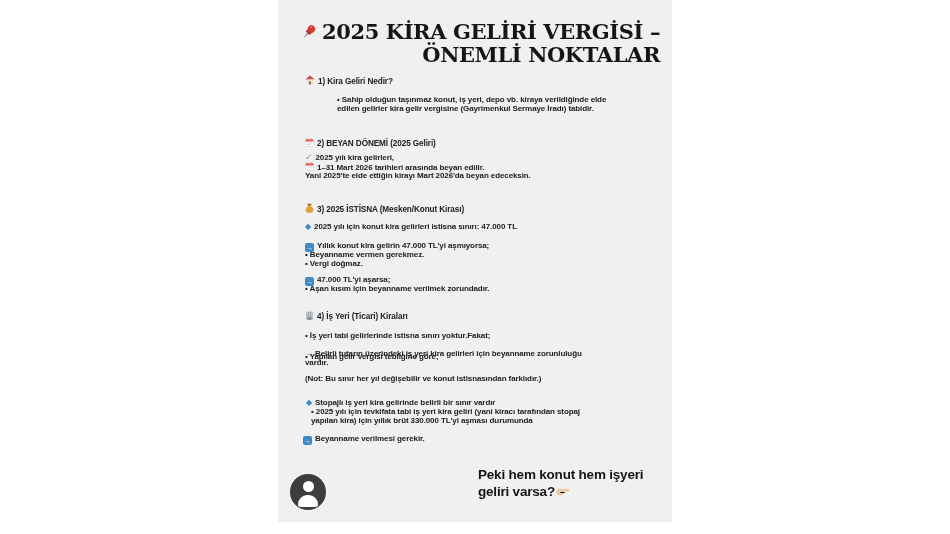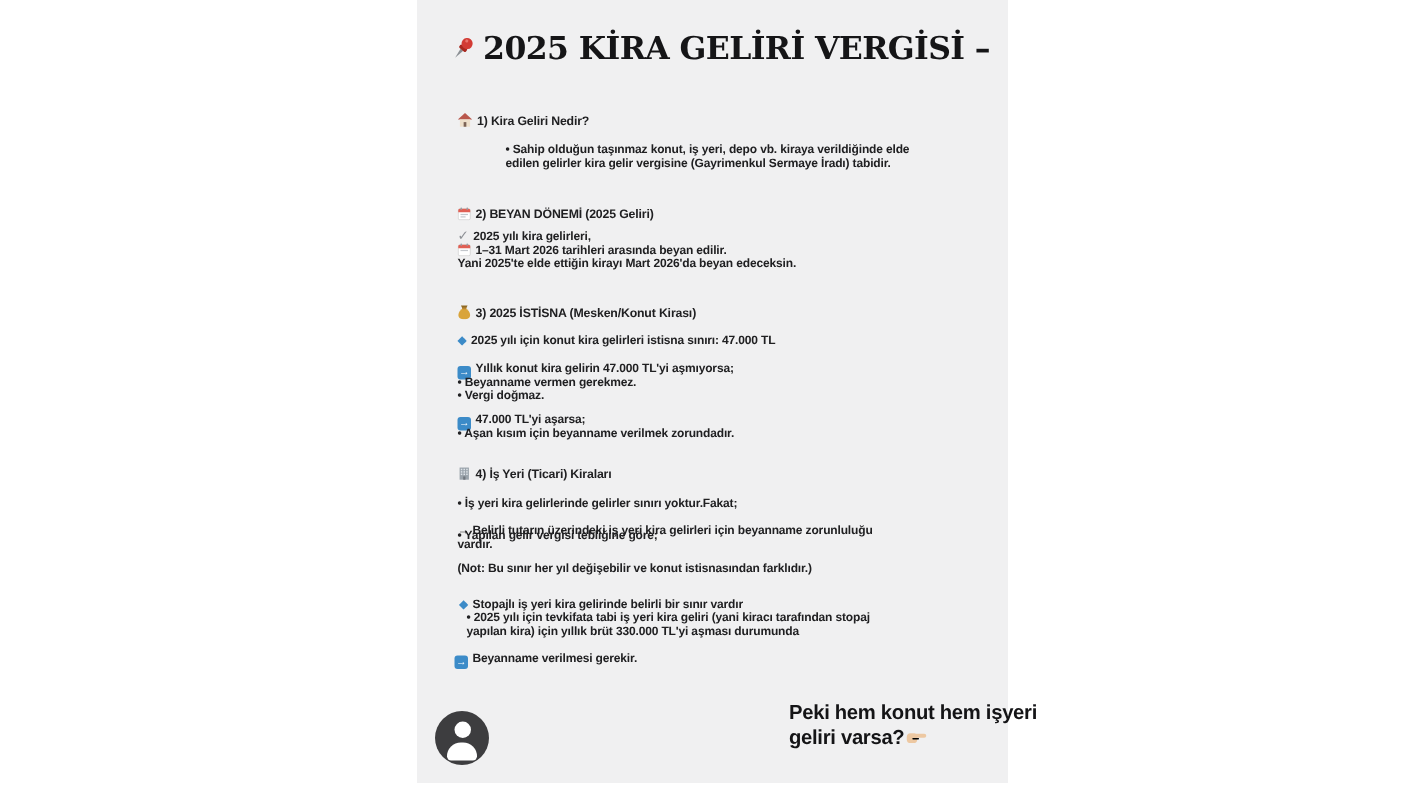--- a/index.html
+++ b/index.html
@@ -31,21 +31,21 @@
   .checkmark{color:#8e9196;font-size:9px;margin-right:3px;font-weight:700;}
   .diamond{color:#3c8bc8;font-size:8px;margin-right:3px;}
   .arrowbox{
     display:inline-block;width:9px;height:9px;background:#3c8bc8;border-radius:2px;
     color:#ffffff;font-size:7px;line-height:9px;text-align:center;
     vertical-align:-1.5px;margin-right:3px;font-weight:700;
   }
   
   .question{
     position:absolute;left:200px;top:466px;width:195px;
-    font-size:13.5px;line-height:17px;font-weight:700;color:#141416;letter-spacing:-0.2px;margin-left:48px;
+    font-size:13.5px;line-height:17px;font-weight:700;color:#141416;letter-spacing:-0.2px;
   }
   .pointer{vertical-align:-1px;margin-left:1px;}
   .avatar{
     position:absolute;left:12px;top:474px;width:36px;height:36px;border-radius:50%;
     background:#3d3d3f;overflow:hidden;
   }
   .avatar .head{
     position:absolute;left:12.5px;top:7px;width:11px;height:11px;border-radius:50%;background:#ffffff;
   }
   .avatar .torso{
@@ -62,20 +62,21 @@
     <span class="tl">
       <svg class="pin" width="19" height="19" viewBox="0 0 24 24">
         <g transform="rotate(40 12 12)">
           <path d="M12 22 L10.6 13 H13.4 Z" fill="#8b8f94"></path>
           <rect x="8.4" y="9.8" width="7.2" height="3.4" rx="1.2" fill="#a8281f"></rect>
           <circle cx="12" cy="6.3" r="4.7" fill="#d23b34"></circle>
           <circle cx="10.4" cy="4.8" r="1.3" fill="#e9756d"></circle>
         </g>
       </svg><span>2025 KİRA GELİRİ VERGİSİ –</span>
     </span>
+    <span class="tl">ÖNEMLİ NOKTALAR</span>
   </h1>
 
   <div class="b hdr" style="top:75px;">
     <svg class="ic" width="10" height="10" viewBox="0 0 10 10">
       <path d="M5 0.4 L9.8 4.6 H0.2 Z" fill="#b9574c"></path>
       <rect x="1.6" y="4.6" width="6.8" height="4.9" fill="#efe0cb"></rect>
       <rect x="4.1" y="6.4" width="1.8" height="3.1" fill="#7d6456"></rect>
     </svg><span>1) Kira Geliri Nedir?</span>
   </div>
   <div class="b w" style="top:95px;margin-left:32px;">• Sahip olduğun taşınmaz konut, iş yeri, depo vb. kiraya verildiğinde elde edilen gelirler kira gelir vergisine (Gayrimenkul Sermaye İradı) tabidir.</div>
@@ -132,21 +133,21 @@
         <rect x="5.8" y="1.5" width="1" height="1" fill="#dfe5ea"></rect>
       <rect x="2.2" y="3.1" width="1" height="1" fill="#dfe5ea"></rect>
         <rect x="4" y="3.1" width="1" height="1" fill="#dfe5ea"></rect>
         <rect x="5.8" y="3.1" width="1" height="1" fill="#dfe5ea"></rect>
       <rect x="2.2" y="4.7" width="1" height="1" fill="#dfe5ea"></rect>
         <rect x="4" y="4.7" width="1" height="1" fill="#dfe5ea"></rect>
         <rect x="5.8" y="4.7" width="1" height="1" fill="#dfe5ea"></rect>
       <rect x="3.8" y="6.6" width="1.5" height="2.2" fill="#6f767d"></rect>
     </svg><span>4) İş Yeri (Ticari) Kiraları</span>
   </div>
-  <div class="b" style="top:331px;">• İş yeri kira gelirlerinde gelirler sınırı yoktur.Fakat;</div>
+  <div class="b" style="top:331px;">• İş yeri tabi gelirlerinde istisna sınırı yoktur.Fakat;</div>
   <div class="b" style="top:352px;">• Yapılan gelir vergisi tebliğine göre;</div>
   <div class="b w" style="top:349px;">→ Belirli tutarın üzerindeki iş yeri kira gelirleri için beyanname zorunluluğu vardır.</div>
   <div class="b" style="top:374px;">(Not: Bu sınır her yıl değişebilir ve konut istisnasından farklıdır.)</div>
 
   <div class="b" style="top:398px;left:19px;padding-left:9px;">
     <span class="diamond">◆</span><span>Stopajlı iş yeri kira gelirinde belirli bir sınır vardır</span>
   </div>
   <div class="b" style="top:407px;left:33px;width:292px;">• 2025 yılı için tevkifata tabi iş yeri kira geliri (yani kiracı tarafından stopaj yapılan kira) için yıllık brüt 330.000 TL'yi aşması durumunda</div>
   <div class="b" style="top:434px;left:19px;padding-left:6px;">
     <span class="arrowbox">→</span><span>Beyanname verilmesi gerekir.</span>

